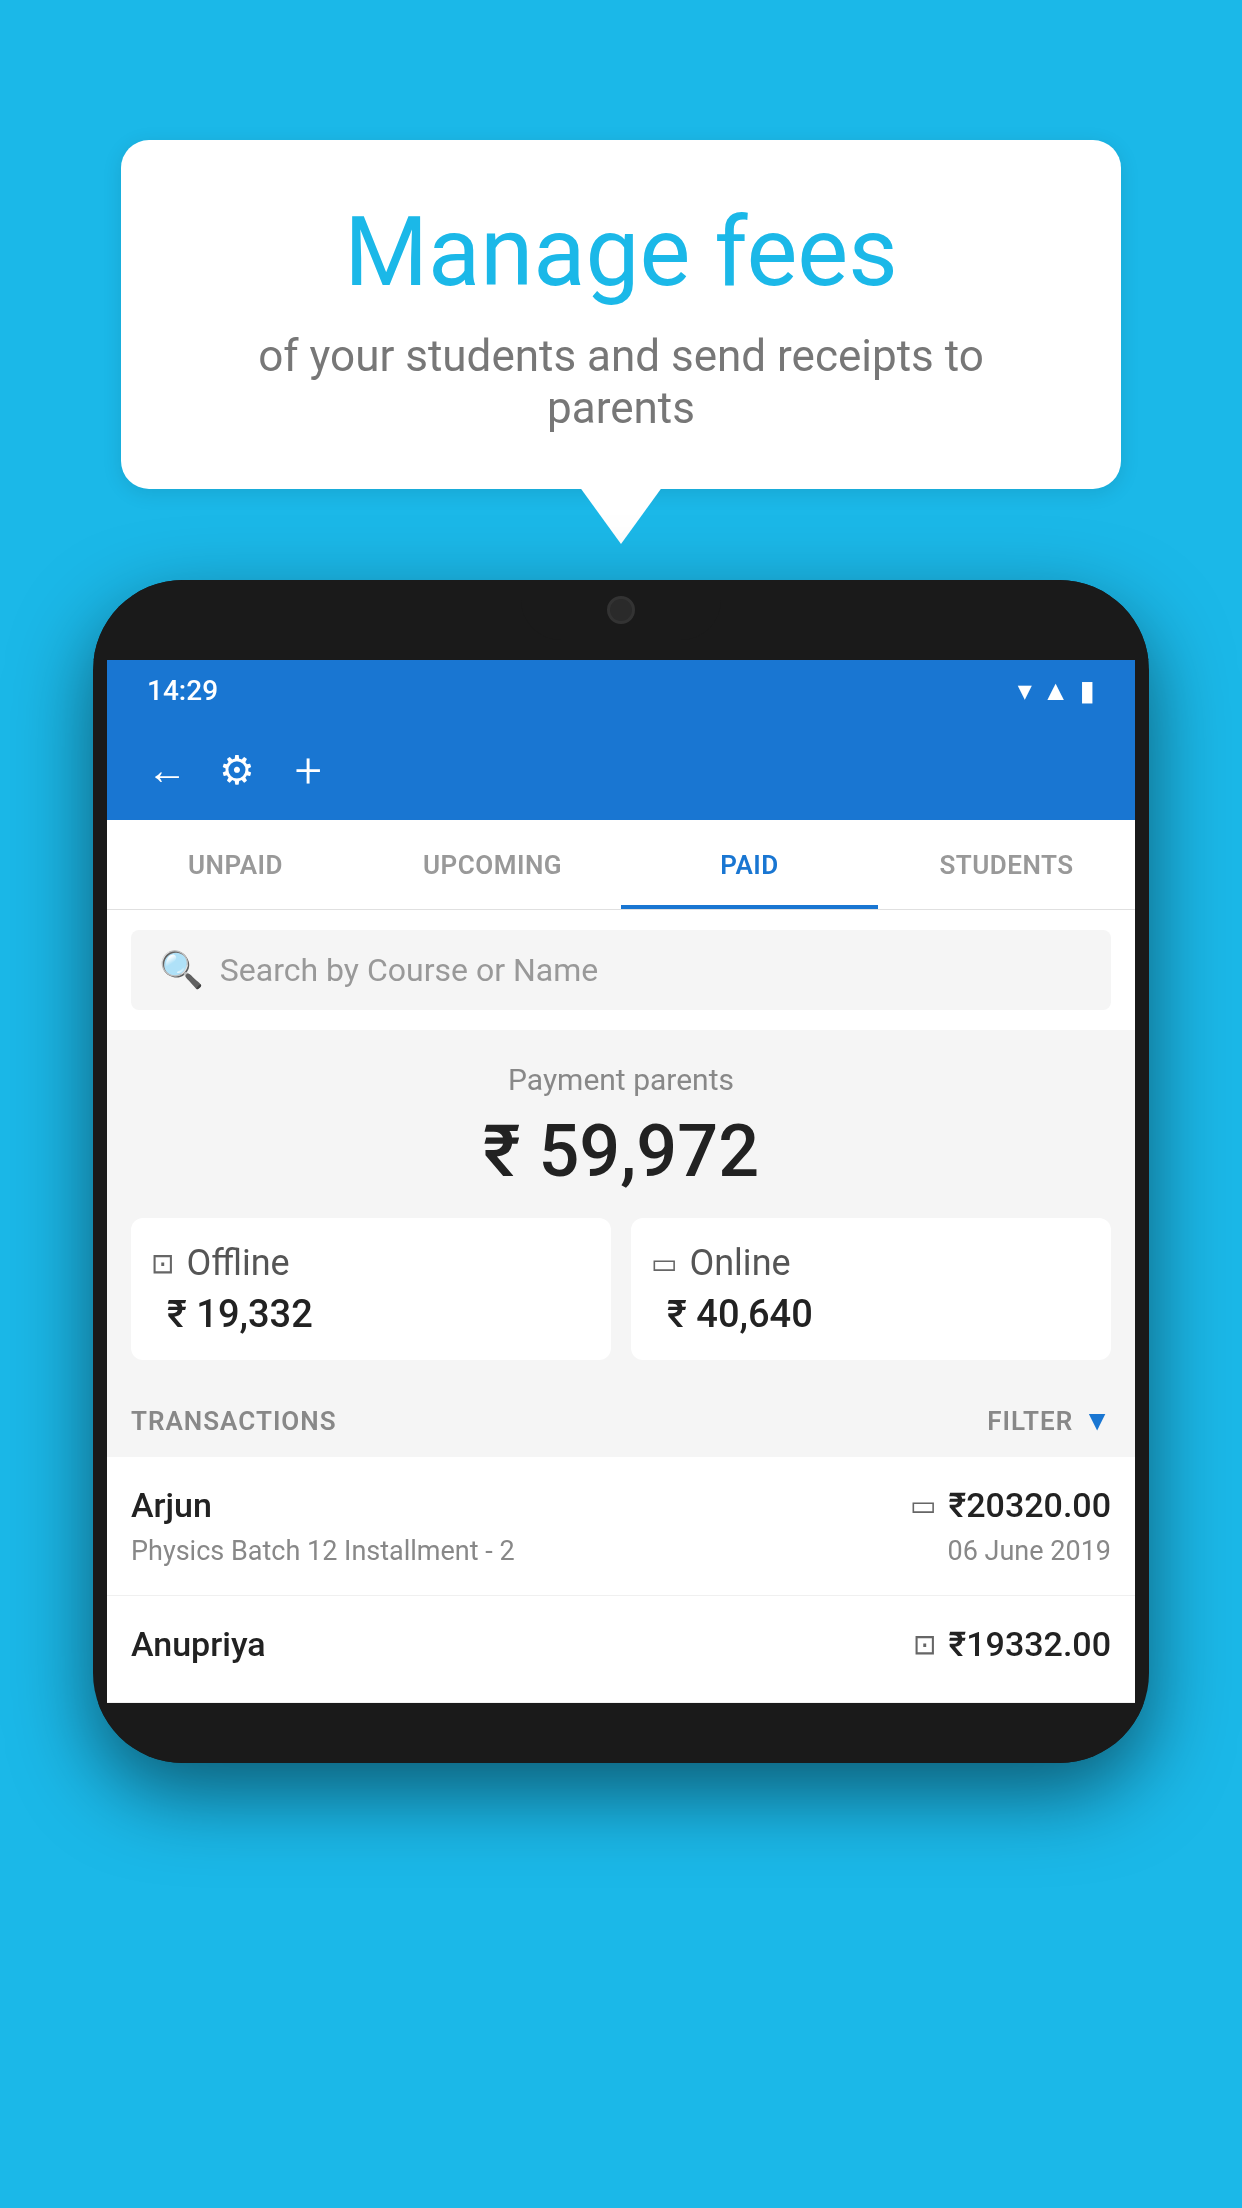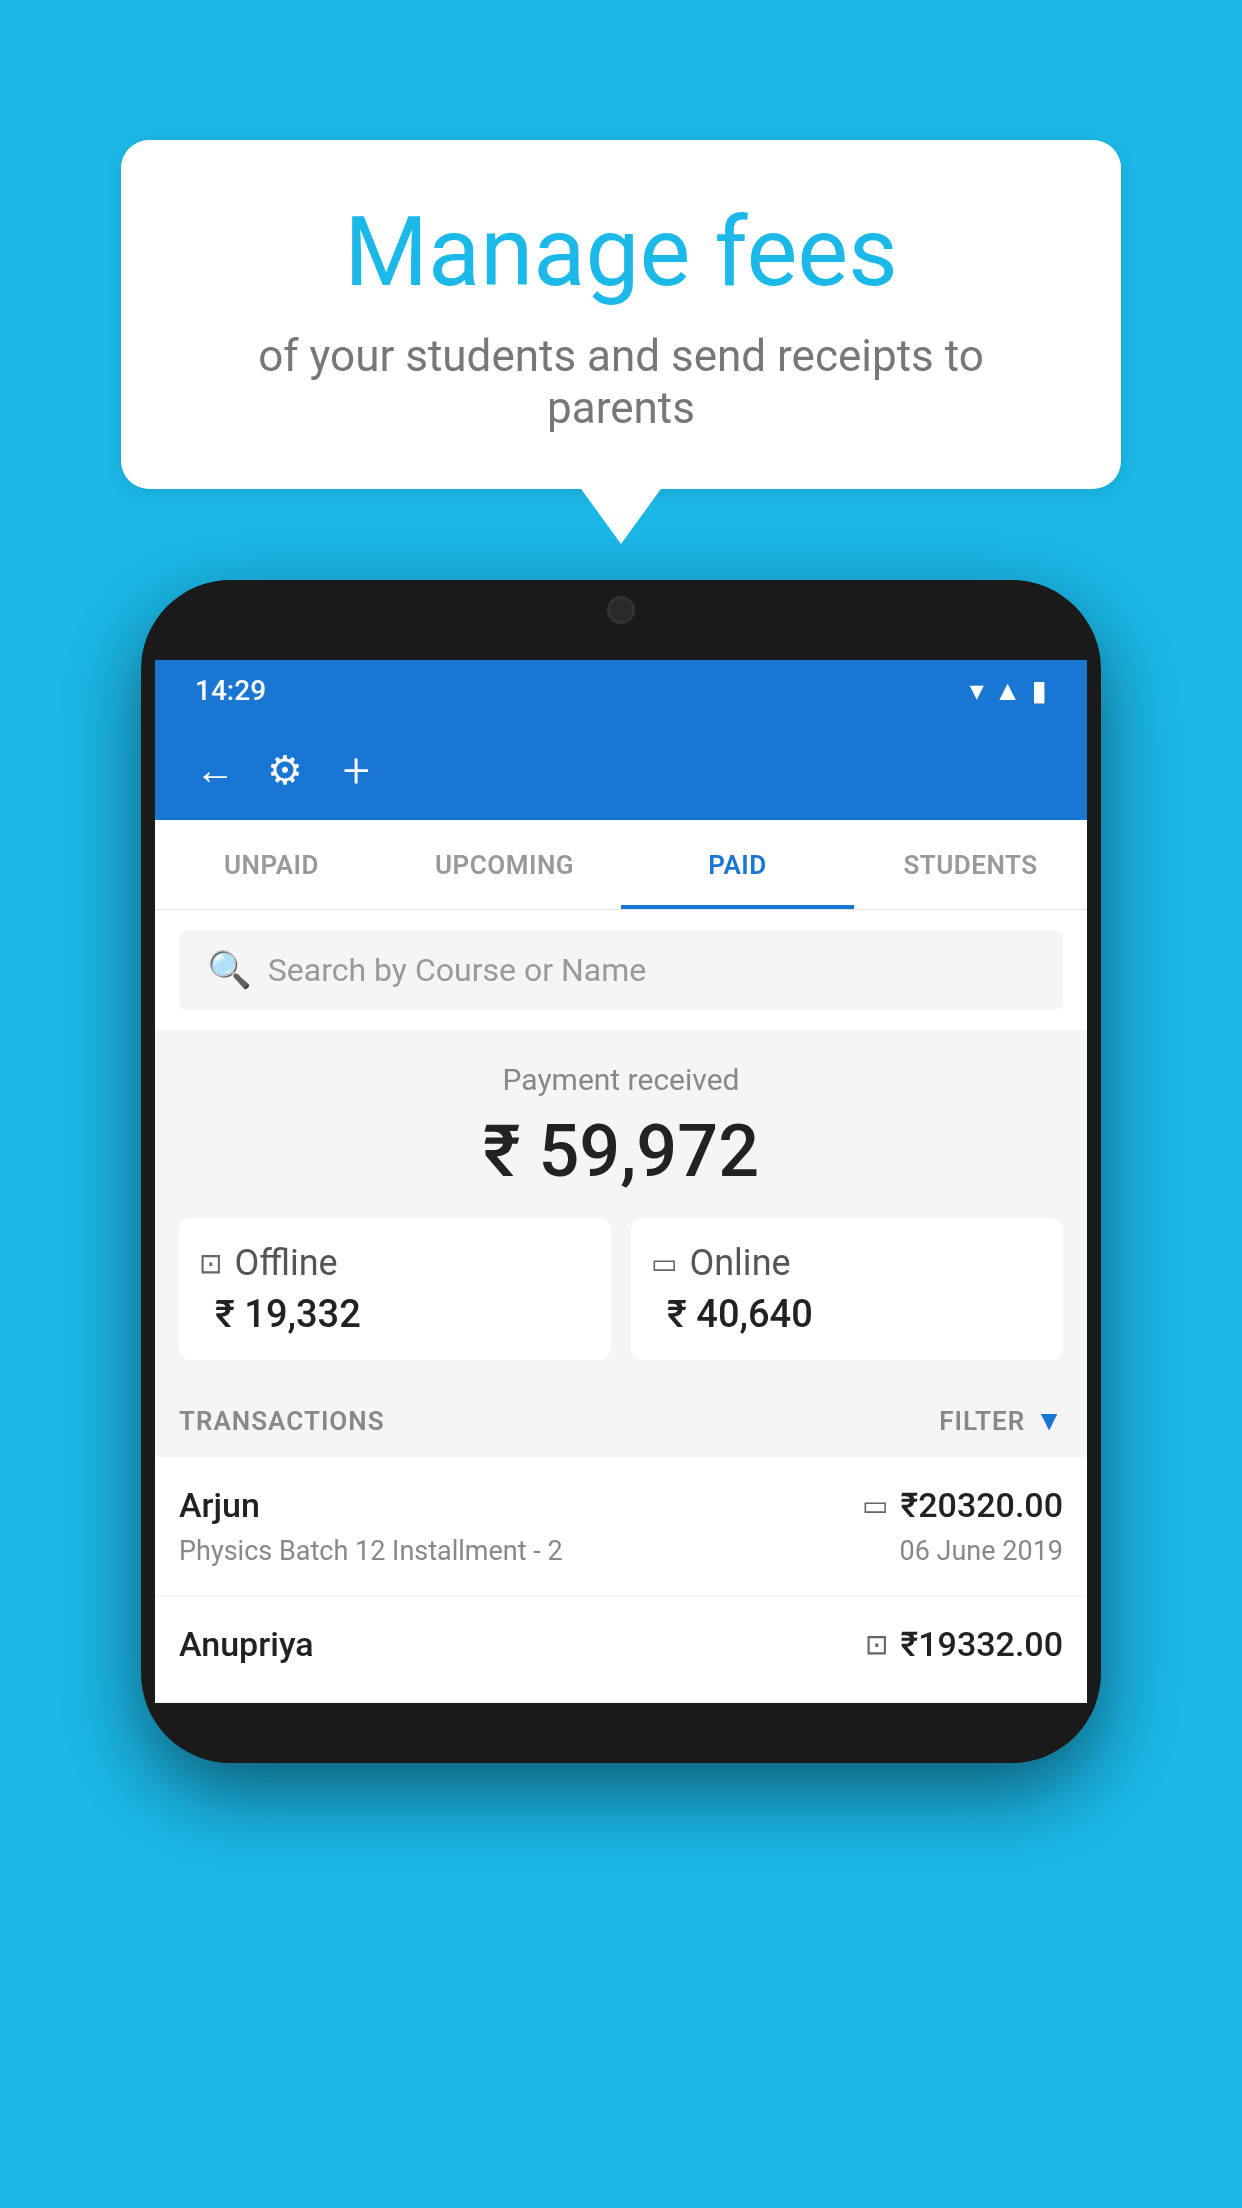--- a/index.html
+++ b/index.html
@@ -57,21 +57,21 @@
       color: #777;
       font-weight: 400;
     }
 
     
     .phone-wrapper {
       position: absolute;
       top: 580px;
       left: 50%;
       transform: translateX(-50%);
-      width: 960px;
+      width: 1056px;
     }
 
     .phone {
       background: #1a1a1a;
       border-radius: 90px;
       padding: 0;
       position: relative;
       box-shadow: 0 30px 80px rgba(0,0,0,0.5);
       overflow: hidden;
     }
@@ -451,21 +451,21 @@
       </div>
 
       <div class="search-container">
         <div class="search-bar">
           <span class="search-icon-svg">🔍</span>
           <span class="search-placeholder">Search by Course or Name</span>
         </div>
       </div>
 
       <div class="payment-summary">
-        <div class="payment-label">Payment received</div>
+        <div class="payment-label">Payment parents</div>
         <div class="payment-amount">₹ 59,972</div>
 
         <div class="payment-cards">
           <div class="payment-card">
             <div class="card-header">
               <span class="card-icon">⊡</span>
               <span class="card-label">Offline</span>
             </div>
             <div class="card-amount">₹ 19,332</div>
           </div>

